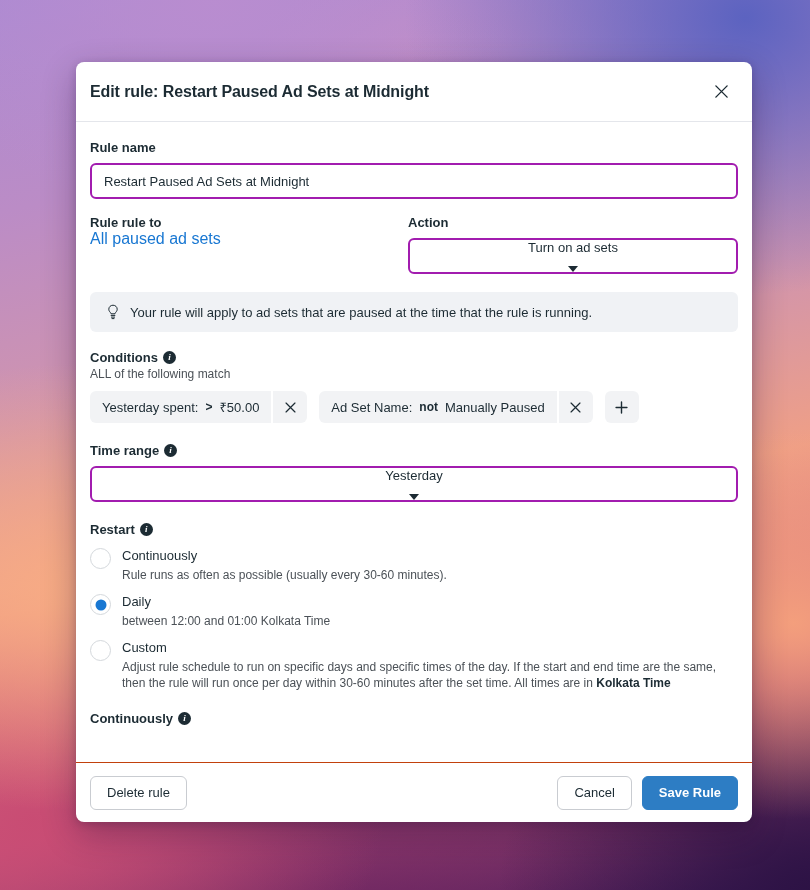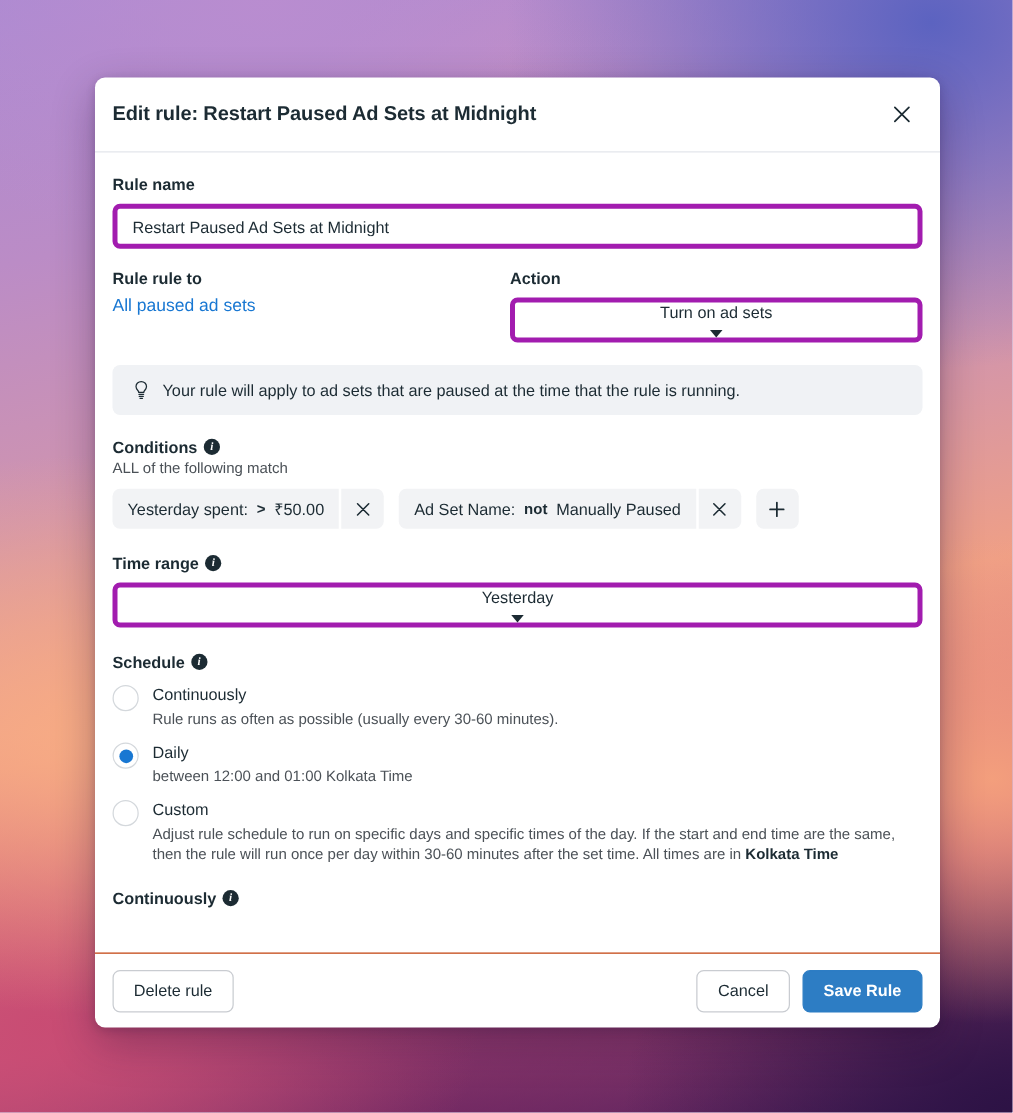--- a/index.html
+++ b/index.html
@@ -109,21 +109,21 @@
     font-style: italic;
     line-height: 1;
     font-family: "Liberation Serif", serif;
     cursor: pointer;
     flex: 0 0 13px;
   }
 
   .text-input, .select-box {
     width: 100%;
     height: 36px;
-    border: 4px solid #a21caf;
+    border: 2px solid #a21caf;
     border-radius: 6px;
     background: #fff;
     font-size: 13px;
     color: #1c2b33;
     font-family: "Liberation Sans", sans-serif;
     padding: 0 12px;
     display: flex;
     align-items: center;
   }
   .text-input { outline: none; }
@@ -143,23 +143,22 @@
 
   .row-2col {
     display: flex;
     gap: 0;
     margin-top: 16px;
   }
   .col-left  { width: 318px; }
   .col-right { width: 330px; }
 
   .link {
-    font-size: 14px;
+    font-size: 16px;
     color: #1877d2;
-    margin-top: 6px;
     cursor: pointer;
     display: inline-block;
   }
 
   .tip-bar {
     margin-top: 18px;
     background: #f0f2f5;
     border-radius: 6px;
     height: 40px;
     display: flex;
@@ -404,21 +403,21 @@
       <span class="info-i">i</span>
     </div>
     <div style="margin-top:8px;">
       <div class="select-box">
         <span>Yesterday</span>
         <span class="caret"></span>
       </div>
     </div>
 
     <div class="label" style="margin-top:20px;">
-      <span>Schedule</span>
+      <span>Restart</span>
       <span class="info-i">i</span>
     </div>
 
     <div class="sched-opt">
       <div class="radio"></div>
       <div class="sched-txt">
         <div class="sched-title">Continuously</div>
         <div class="sched-desc">Rule runs as often as possible (usually every 30-60 minutes).</div>
       </div>
     </div>

